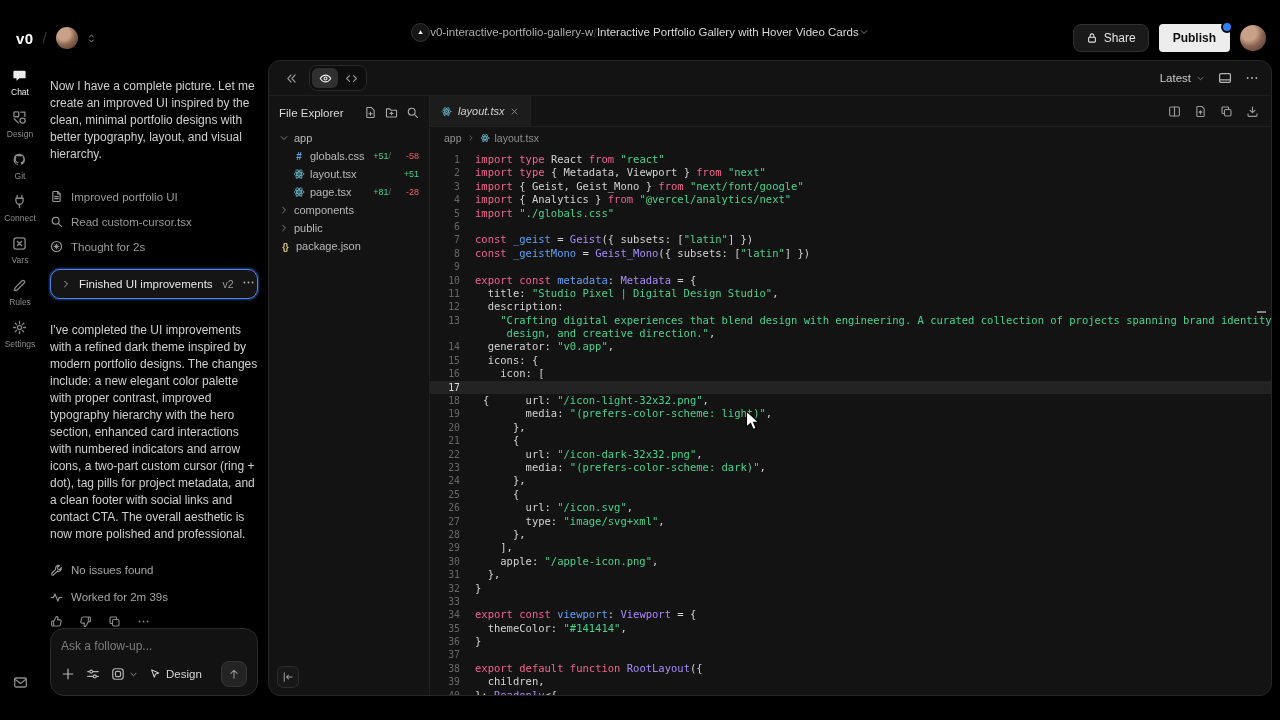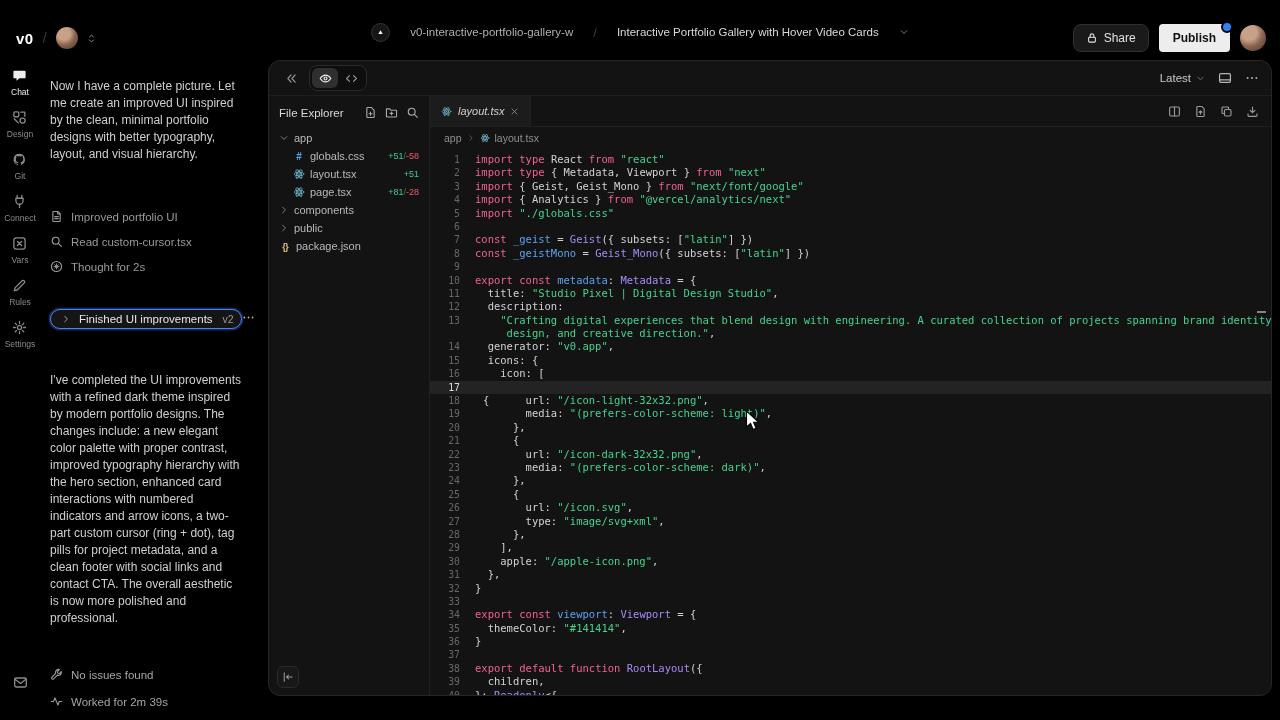--- a/index.html
+++ b/index.html
@@ -9,21 +9,21 @@
 
   
   .topbar{position:absolute;top:0;left:0;right:0;height:60px;display:flex;align-items:center;
     padding:16px 14px 0 16px;box-sizing:border-box;}
   .logo{font-weight:700;font-size:15px;color:#fff;letter-spacing:.5px;}
   .tb-slash{color:#3a3a3a;font-size:14px;margin:0 9px;}
   .avatar{width:22px;height:22px;border-radius:50%;flex:none;
     background:radial-gradient(circle at 35% 30%,#c9a188 0 30%,#8a6450 55%,#4a3328 100%);}
   .updown{width:11px;height:11px;color:#8f8f8f;margin-left:8px;}
   .tb-center{position:absolute;left:0;right:0;top:16px;height:32px;display:flex;align-items:center;
-    justify-content:center;gap:20px;pointer-events:none;}
+    justify-content:center;gap:0;pointer-events:none;}
   .tb-center>*{pointer-events:auto;}
   .proj-badge{width:17px;height:17px;border-radius:50%;background:#161616;border:1px solid #333;
     display:flex;align-items:center;justify-content:center;color:#fff;}
   .proj-badge .icon{width:7px;height:7px;}
   .proj-name{font-size:11.5px;color:#b0b0b0;}
   .tb-sep{color:#3a3a3a;font-size:13px;}
   .chat-title{font-size:11.5px;color:#d9d9d9;}
   .tb-chev{width:10px;height:10px;color:#8f8f8f;}
   .tb-right{margin-left:auto;display:flex;align-items:center;gap:10px;}
   .share-btn{height:28px;padding:0 12px;border-radius:8px;background:#1a1a1a;border:1px solid #303030;
@@ -41,21 +41,21 @@
   .rail-item{display:flex;flex-direction:column;align-items:center;gap:4px;margin-bottom:13px;
     color:#8a8a8a;cursor:pointer;}
   .rail-item .icon{width:15px;height:15px;}
   .rail-item .rl{font-size:8.5px;}
   .rail-item.active{color:#ededed;}
   .rail-mail{margin-top:auto;margin-bottom:26px;color:#8a8a8a;}
   .rail-mail .icon{width:15px;height:15px;}
 
   
   .chat{position:absolute;left:40px;top:60px;width:228px;bottom:0;display:flex;flex-direction:column;
-    padding:6px 26px 24px 10px;box-sizing:border-box;gap:20px;}
+    padding:6px 10px 24px 10px;box-sizing:border-box;}
   .msg{font-size:12px;line-height:17px;color:#cfcfcf;}
   .task-list{margin-top:9px;}
   .task-row{display:flex;align-items:center;gap:8px;height:25px;color:#9a9a9a;font-size:11.5px;cursor:pointer;}
   .task-row .icon{width:13px;height:13px;}
   .version-card{height:32px;border:1px solid #4f83f1;box-shadow:0 0 0 1.5px rgba(64,110,235,.35);
     border-radius:10px;background:#151515;display:flex;align-items:center;gap:8px;padding:0 10px;
     margin:10px 0 11px;cursor:pointer;}
   .version-card .icon{width:10px;height:10px;color:#b5b5b5;}
   .vc-label{font-size:11.5px;color:#e6e6e6;white-space:nowrap;}
   .vc-ver{font-size:10.5px;color:#9a9a9a;margin-left:2px;}
@@ -104,21 +104,21 @@
   .exp-head .icon{width:13px;height:13px;color:#a8a8a8;cursor:pointer;}
   .tree{padding:2px 6px 0;font-size:11px;color:#b9b9b9;}
   .tree-row{display:flex;align-items:center;height:18px;gap:5px;padding:0 4px;border-radius:4px;cursor:pointer;}
   .tree-row .chev{width:10px;height:10px;color:#8f8f8f;}
   .tree-row .ficon{width:12px;height:12px;}
   .g-hash{color:#56a8e8;font-size:10px;font-weight:700;width:12px;text-align:center;}
   .g-braces{color:#d8c07c;font-size:9.5px;font-weight:700;width:12px;text-align:center;letter-spacing:-1px;}
   .c-react{color:#6cb6c9;}
   .diff{margin-left:auto;font-size:9px;white-space:nowrap;}
   .d-add{color:#3fcf8e;}
-  .d-del{color:#ef5a64;}
+  .d-del{color:#ef5a64;margin-left:15px;}
   .d-sep{color:#6a6a6a;}
   .collapse-btn{position:absolute;left:8px;bottom:8px;width:20px;height:20px;border-radius:6px;
     border:1px solid #2c2c2c;background:#181818;color:#9a9a9a;display:flex;align-items:center;
     justify-content:center;cursor:pointer;}
   .collapse-btn .icon{width:12px;height:12px;}
 
   .editor{flex:1;display:flex;flex-direction:column;min-width:0;}
   .tabbar{height:30px;display:flex;align-items:center;border-bottom:1px solid #202020;flex:none;}
   .tab{height:100%;display:flex;align-items:center;gap:6px;padding:0 11px;background:#1c1c1c;
     border-right:1px solid #202020;cursor:pointer;box-sizing:border-box;}

